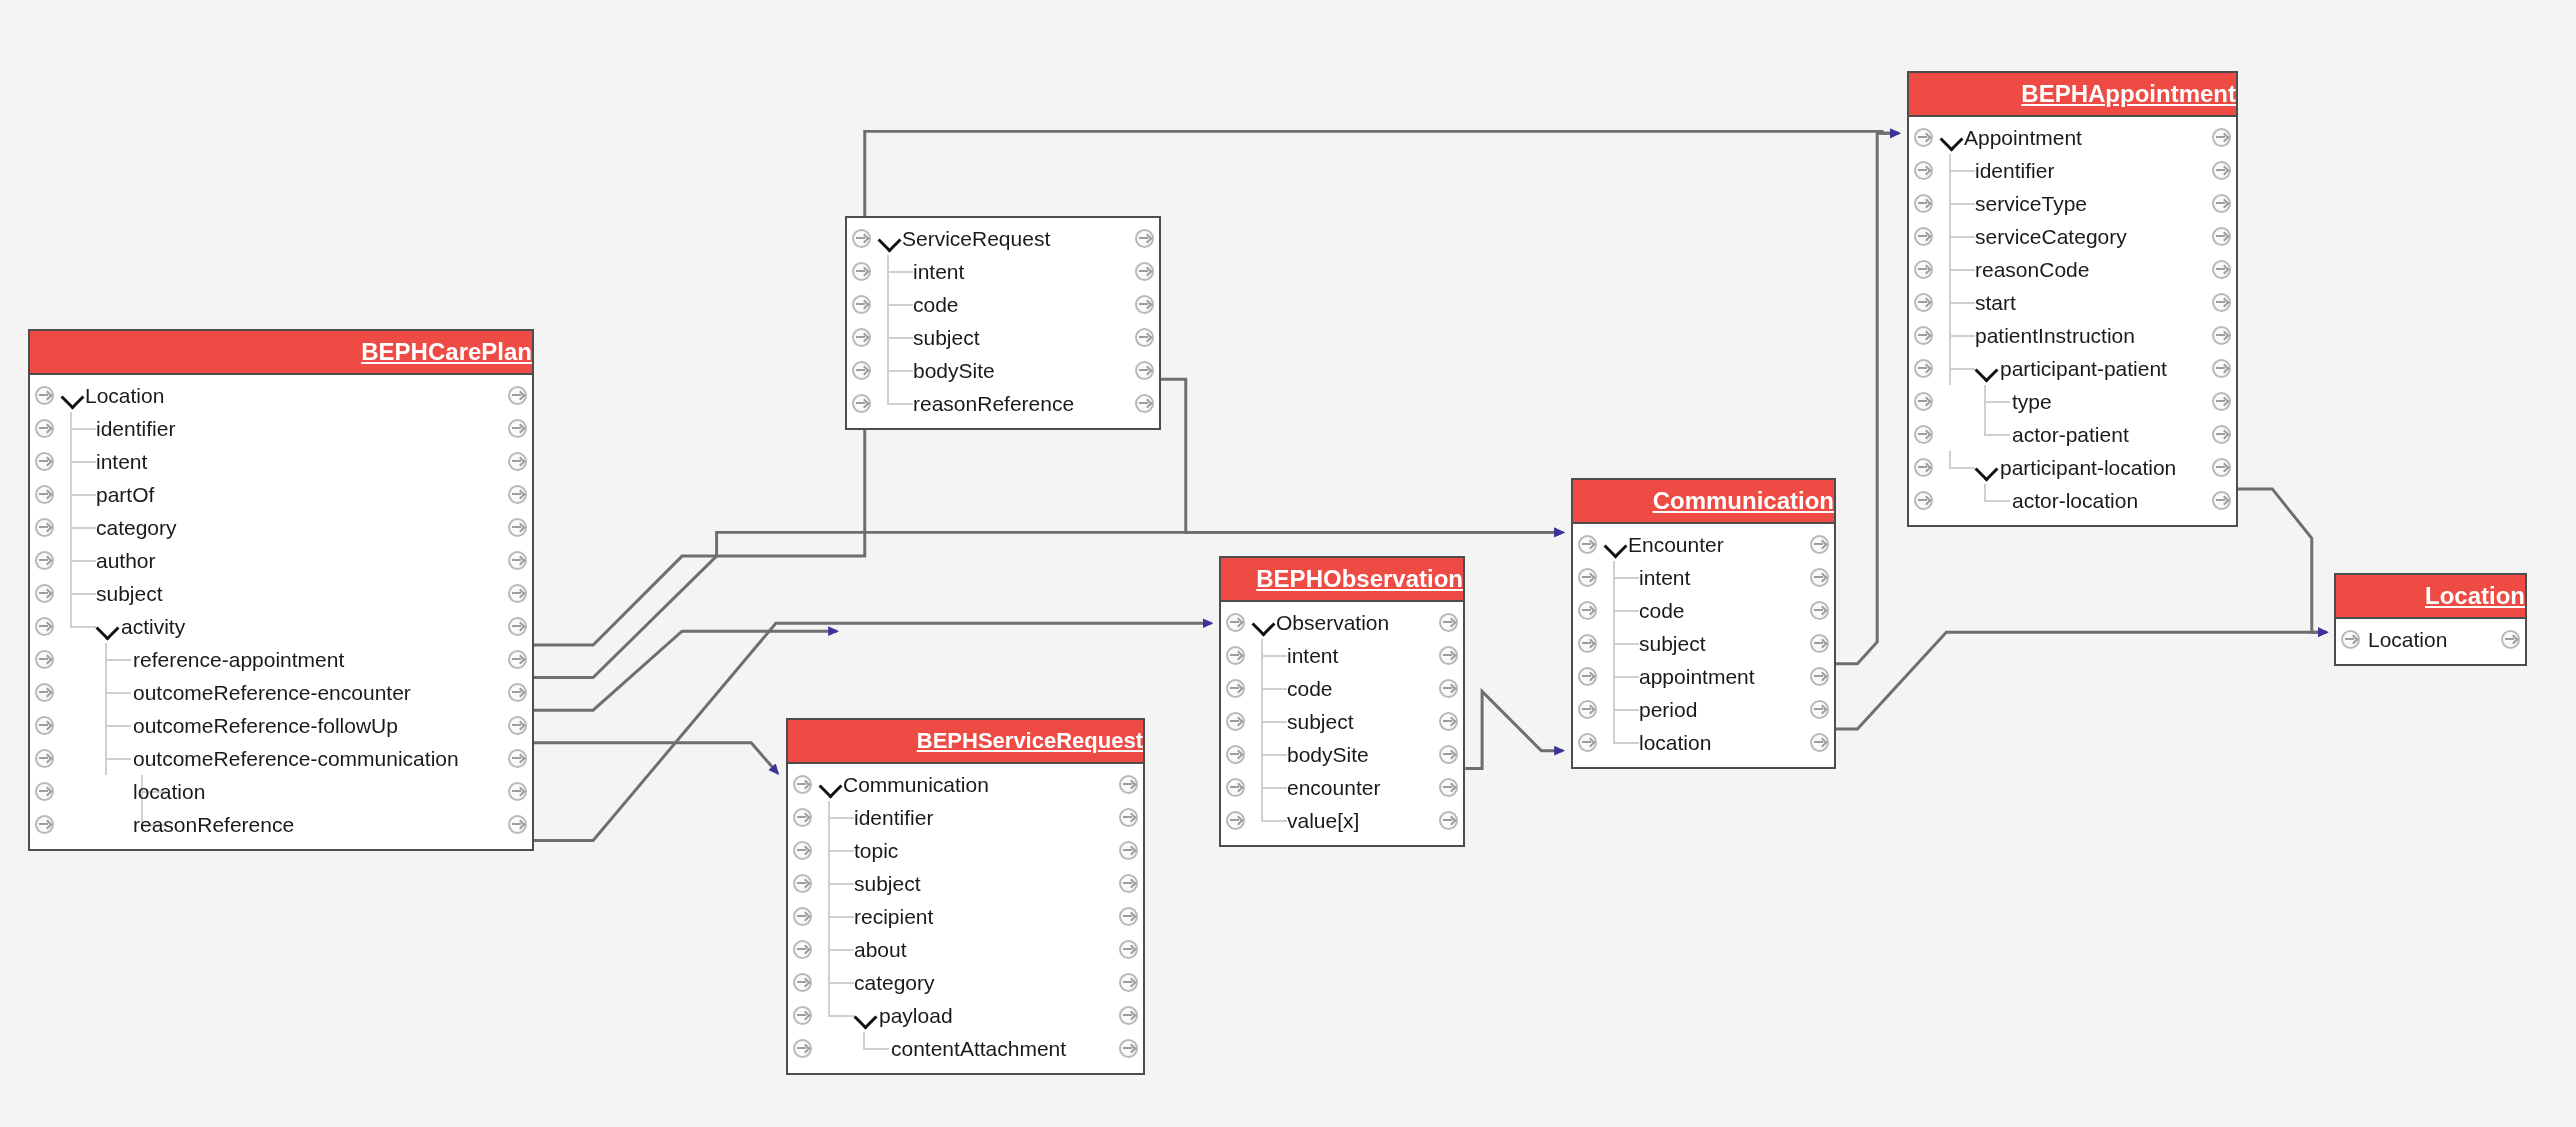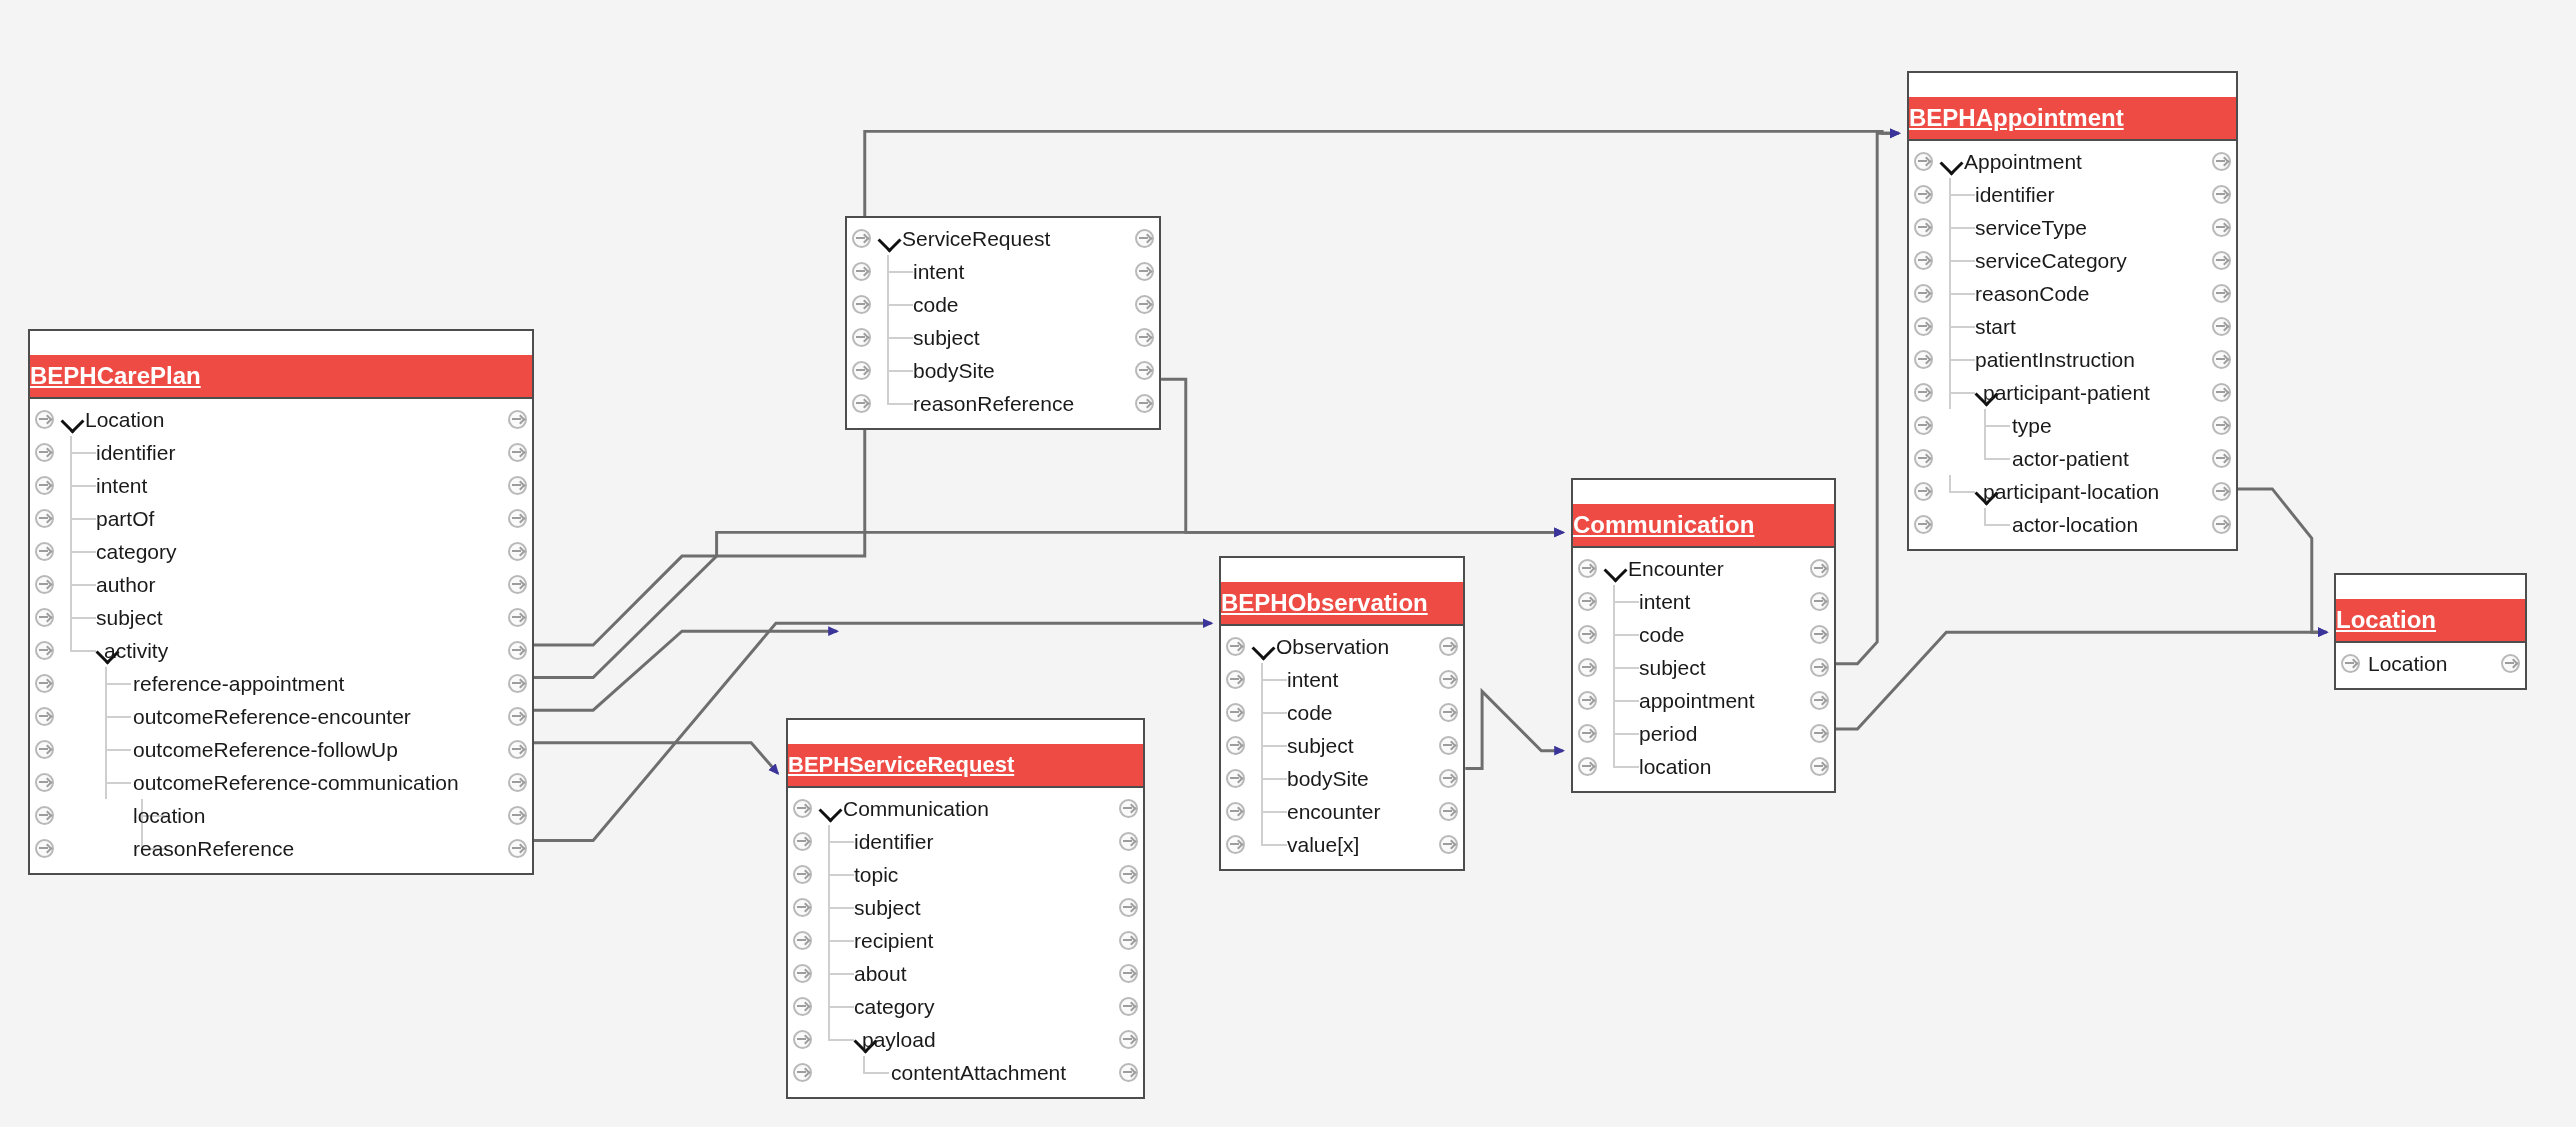--- a/index.html
+++ b/index.html
@@ -18,28 +18,27 @@
     background:#ffffff;
     border:2px solid #4d4d4d;
     box-sizing:border-box;
     z-index:5;
   }
   .node-header{
     background:#ee4b45;
     color:#ffffff;
     font-weight:bold;
     font-size:24px;
-    text-align:left;
+    text-align:right;
     text-decoration:underline;
     line-height:42px;
     height:42px;
     border-bottom:2px solid #4d4d4d;
     white-space:nowrap;
     overflow:hidden;
-    margin-top:24px;
   }
   .node-header.small{font-size:22px;}
   .node-body{position:relative;padding:4px 0 8px 0;}
 
   .row{
     position:relative;
     height:33px;
     line-height:33px;
     white-space:nowrap;
   }
@@ -61,21 +60,21 @@
     position:absolute;
     width:14px;height:14px;
     top:10px;
     border-right:3px solid #111;
     border-bottom:3px solid #111;
     transform:rotate(45deg);
   }
   .lvl0 > .chev{left:34px;}
   .lvl1 > .chev{left:69px;}
   .lvl0.hasChev .row-label{left:55px;}
-  .lvl1.hasChev .row-label{left:74px;}
+  .lvl1.hasChev .row-label{left:91px;}
 
   
   .tline{position:absolute;background:#cfcfcf;}
 
   
   .port{
     position:absolute;
     width:19px;height:19px;
     top:7px;
     border:2px solid #b9b9b9;

